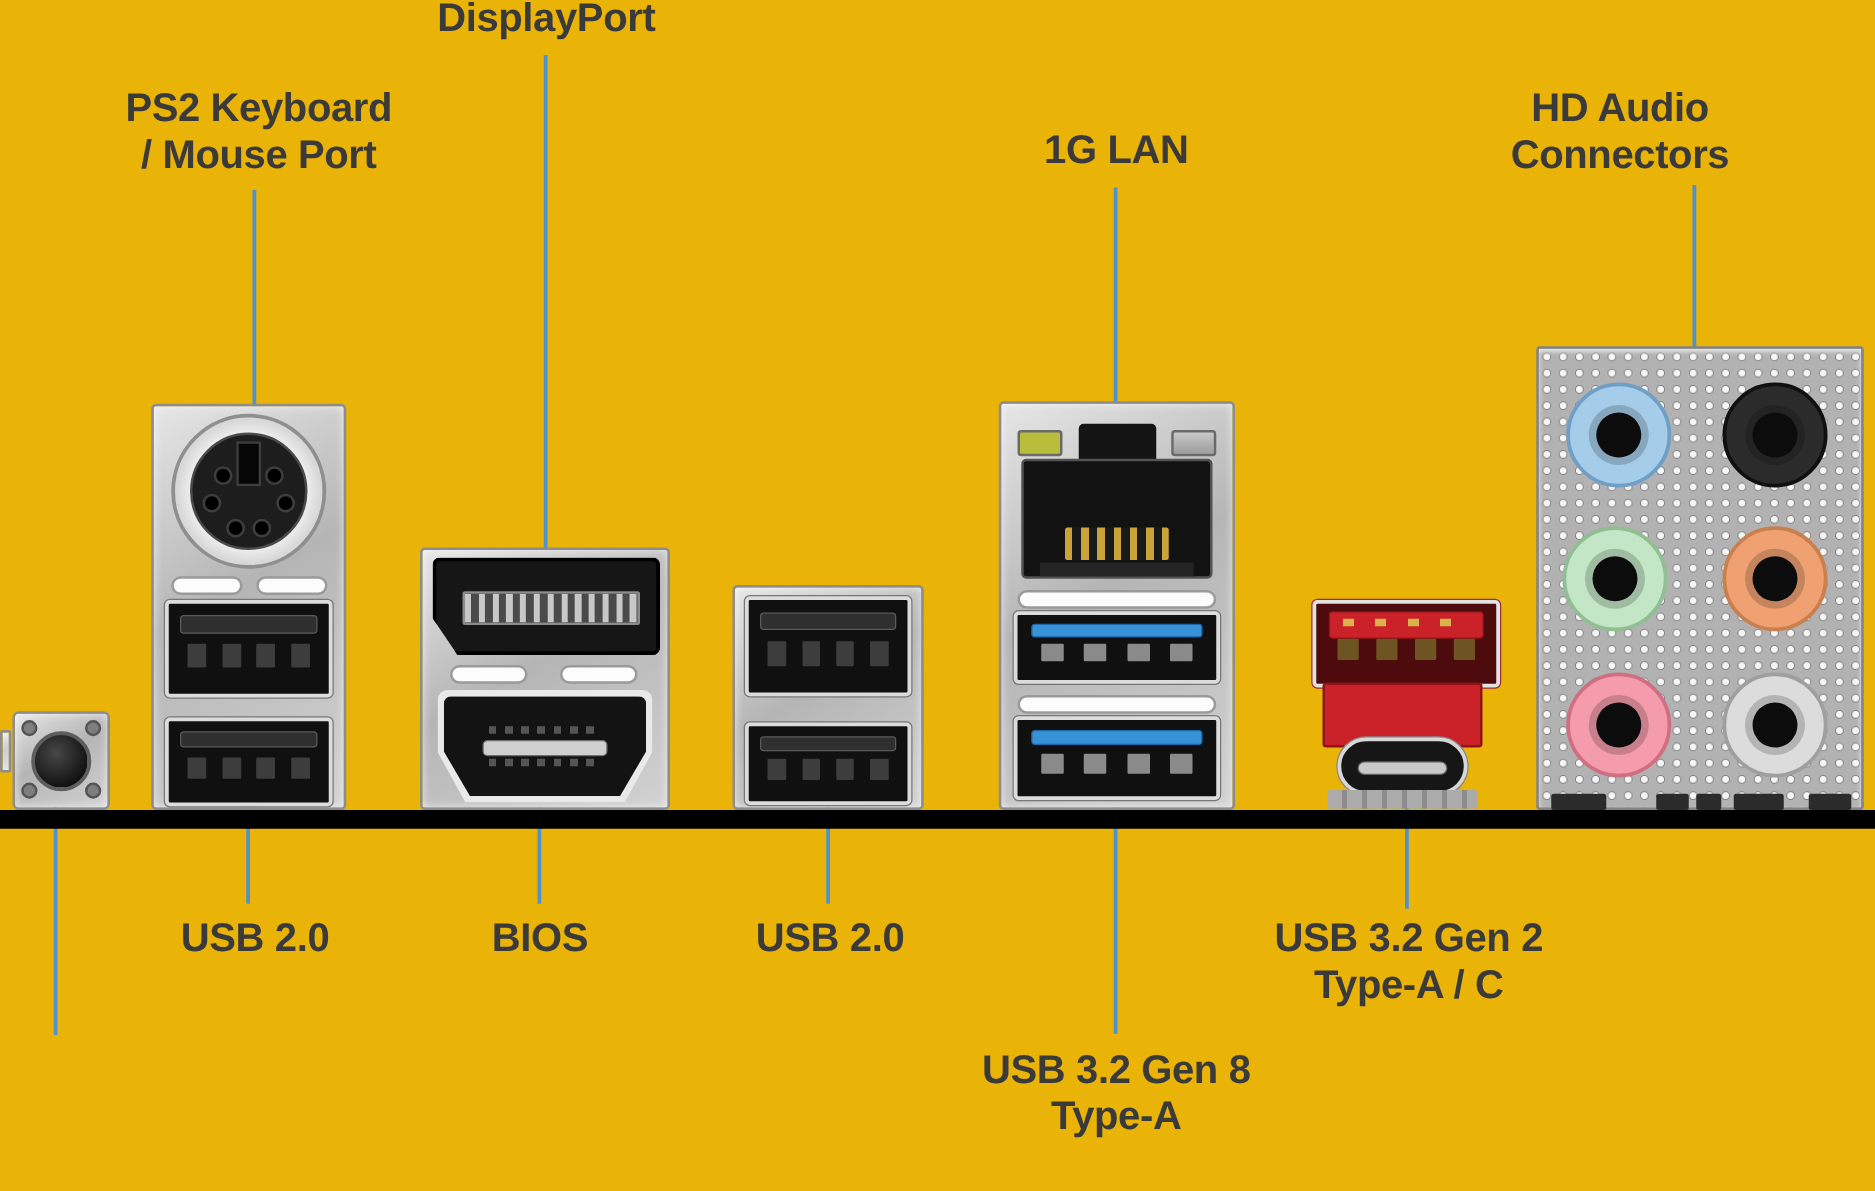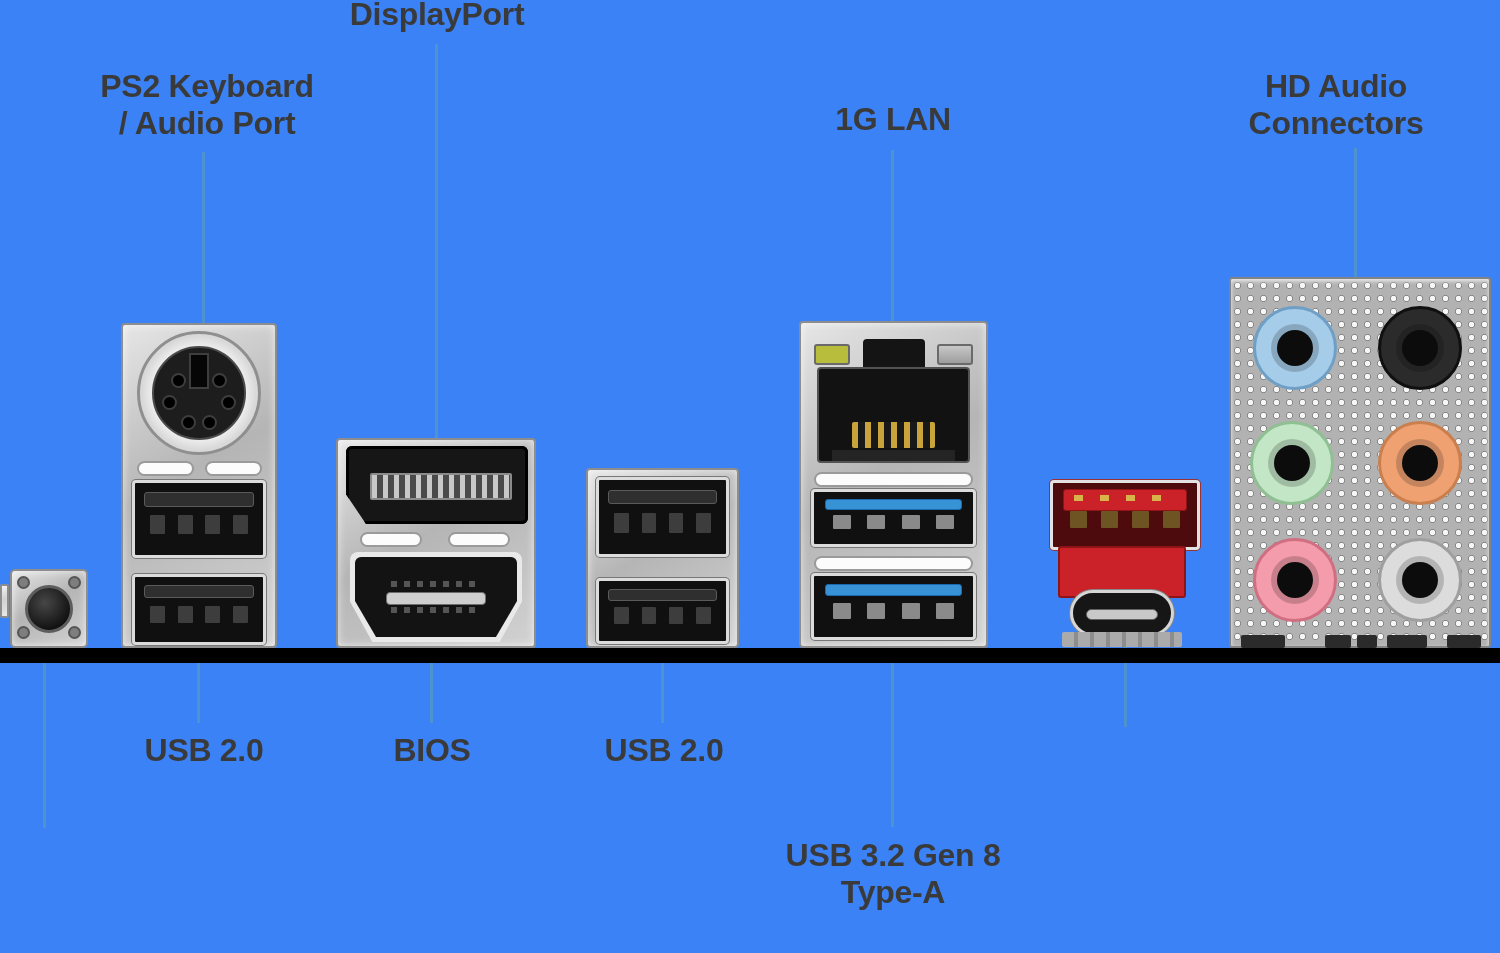--- a/index.html
+++ b/index.html
@@ -1,18 +1,18 @@
 <!DOCTYPE html>
 <html style="--leader: #4e92d0; --label: #3a3a3a; --bar: #000000; --usb3-blue: #3793d6; --usb-red: #cb2229; --audio-blue: #a5cce9; --audio-black: #2b2b2b; --audio-green: #c3e6c6; --audio-orange: #f0a172; --audio-pink: #f49cab; --audio-gray: #dcdcdc; --lan-led-green: #b9bd3c; --lan-led-gray: #c8c8c8;"><head>
 <meta charset="utf-8">
 <title>Rear I/O Diagram</title>
 <style>
   html,body{margin:0;padding:0;background:#ffffff;}
   .canvas{
-    position:relative;width:1500px;height:953px;overflow:hidden;background:#3b82f6;
+    position:relative;width:1500px;height:953px;overflow:hidden;background:#eab308;
     font-family:"Liberation Sans",sans-serif;
   }
   
   .label{
     position:absolute;transform:translateX(-50%);
     font-weight:700;font-size:32px;line-height:37px;
     color:var(--label,#3a3a3a);text-align:center;white-space:pre-line;
     letter-spacing:-0.3px;
   }
   
@@ -140,27 +140,29 @@
     border:3px solid #5d5d5d;box-sizing:border-box;
   }
 </style>
 </head>
 <body>
 
 <div class="canvas">
 
   <div class="label" style="left:437px;top:-4px">DisplayPort</div>
   <div class="label" style="left:207px;top:68px">PS2 Keyboard
-/ Audio Port</div>
+/ Mouse Port</div>
   <div class="label" style="left:893px;top:101px">1G LAN</div>
-  <div class="label" style="left:1336px;top:68px">HD Audio
+  <div class="label" style="left:1296px;top:68px">HD Audio
 Connectors</div>
   <div class="label" style="left:204px;top:732px">USB 2.0</div>
   <div class="label" style="left:432px;top:732px">BIOS</div>
   <div class="label" style="left:664px;top:732px">USB 2.0</div>
+  <div class="label" style="left:1127px;top:732px">USB 3.2 Gen 2
+Type-A / C</div>
   <div class="label" style="left:893px;top:837px">USB 3.2 Gen 8
 Type-A</div>
 
   <div class="leader dot-bottom" style="left:435px;top:44px;height:420px"></div>
   <div class="leader dot-bottom" style="left:202px;top:152px;height:183px"></div>
   <div class="leader dot-bottom" style="left:891px;top:150px;height:186px"></div>
   <div class="leader dot-bottom" style="left:1354px;top:148px;height:148px"></div>
   <div class="leader dot-top" style="left:43px;top:632px;height:196px"></div>
   <div class="leader dot-top" style="left:197px;top:633px;height:90px"></div>
   <div class="leader dot-top" style="left:430px;top:632px;height:91px"></div>

